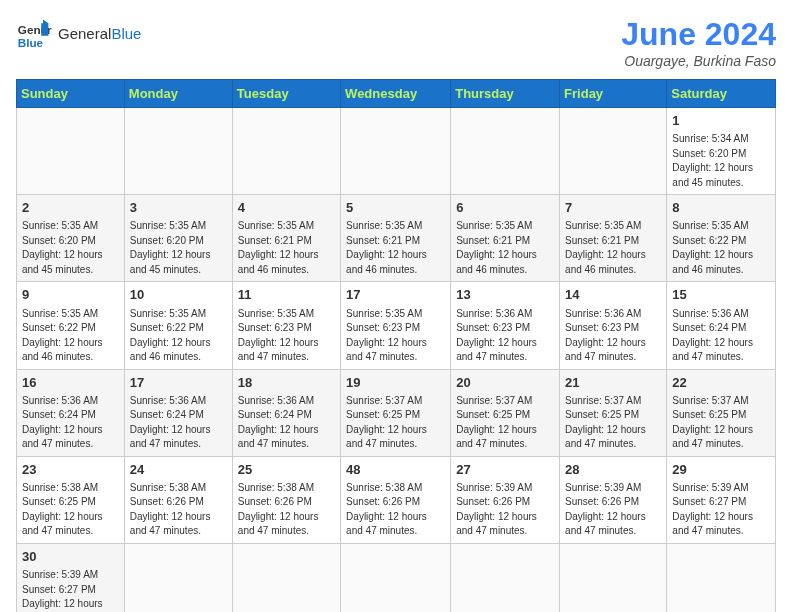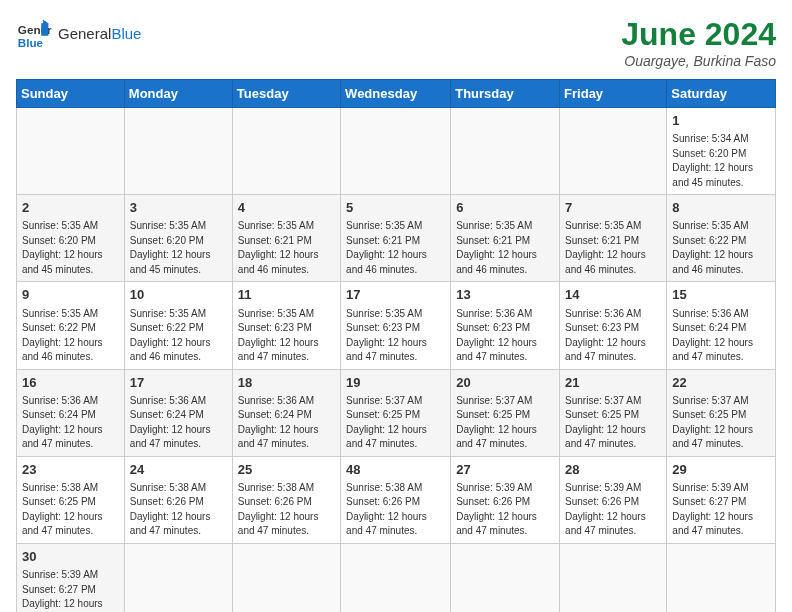--- a/index.html
+++ b/index.html
@@ -24,35 +24,35 @@
     .logo-icon {
       width: 36px;
       height: 36px;
     }
     .title-area {
       text-align: right;
     }
     .month-title {
       font-size: 32px;
       font-weight: bold;
-      color: #15803d;
+      color: #3b82f6;
     }
     .subtitle {
       font-size: 14px;
       color: #555;
       font-style: italic;
     }
     .calendar {
       width: 100%;
       border-collapse: collapse;
       border: 1px solid #ccc;
     }
     .calendar th {
       background: #1a73c9;
-      color: #ffffff;
+      color: #bef264;
       font-size: 13px;
       font-weight: bold;
       padding: 6px 4px;
       border: 1px solid #1560a8;
       text-align: left;
     }
     .calendar td {
       border: 1px solid #ccc;
       vertical-align: top;
       padding: 4px 5px;

